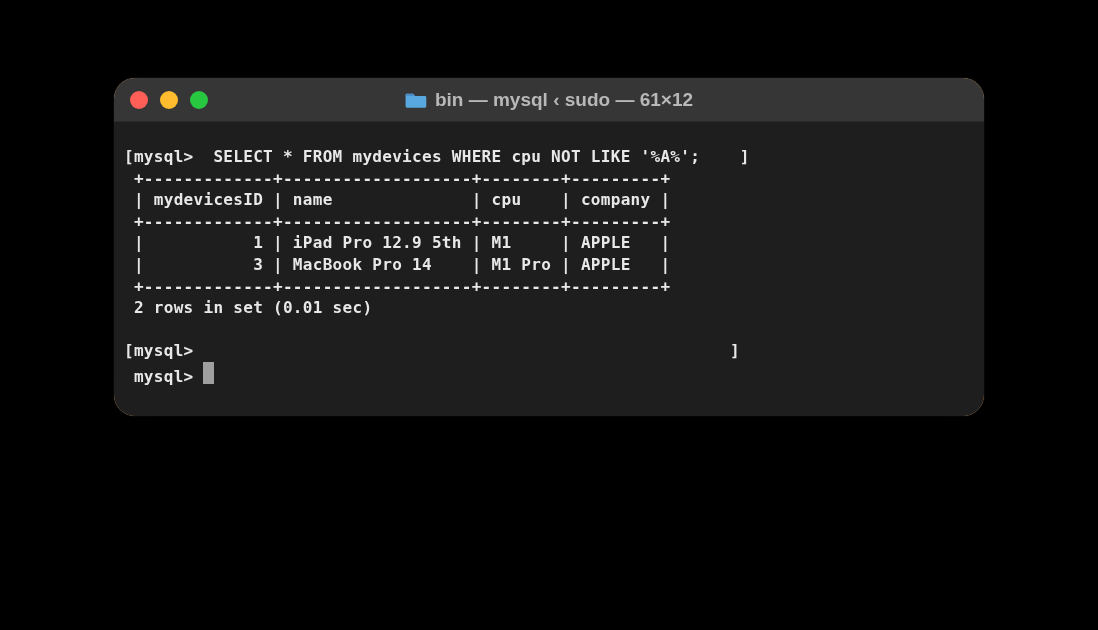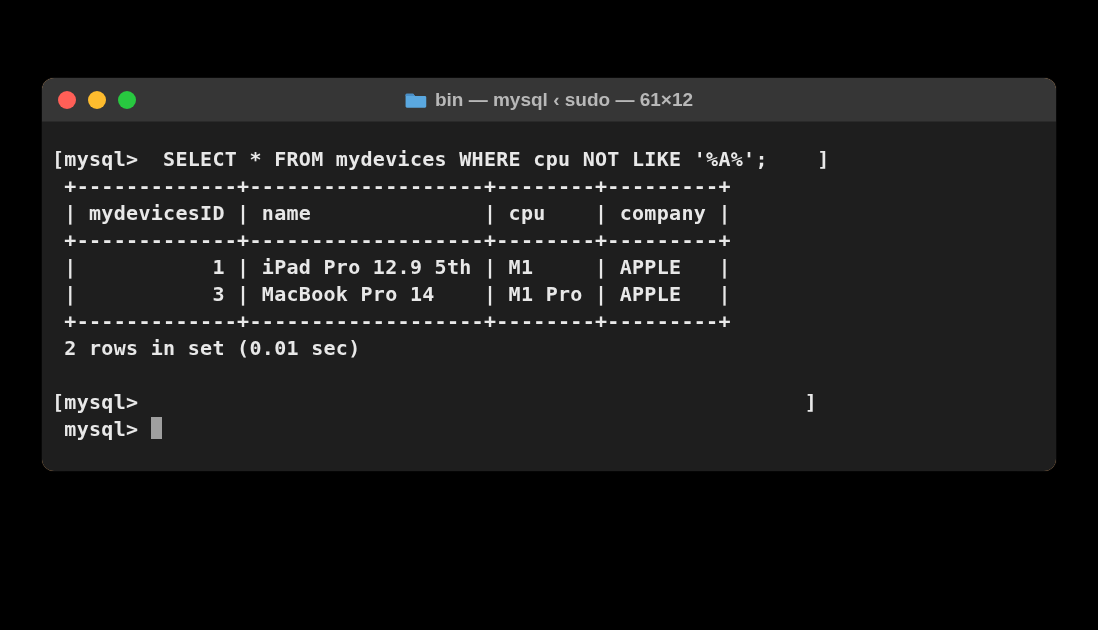--- a/index.html
+++ b/index.html
@@ -11,23 +11,23 @@
       background: #000000;
       width: 1098px;
       height: 630px;
       font-family: 'SF Mono', 'Menlo', 'Monaco', 'Consolas', monospace;
       display: flex;
       align-items: flex-start;
       justify-content: center;
       padding-top: 78px;
     }
     .terminal-window {
-      width: 1014px;
+      width: 870px;
       background: #fdba74;
-      border-radius: 12px;
+      border-radius: 21px;
       box-shadow: 0 20px 60px rgba(0,0,0,0.8), 0 0 0 1px rgba(255,255,255,0.05);
       overflow: hidden;
     }
     .titlebar {
       height: 44px;
       background: #363636;
       display: flex;
       align-items: center;
       padding: 0 16px;
       position: relative;
@@ -64,21 +64,21 @@
       display: inline-block;
     }
     .folder-icon svg {
       width: 100%;
       height: 100%;
     }
     .terminal-body {
       padding: 24px 10px 28px 10px;
       background: #1e1e1e;
       color: #e8e8e8;
-      font-size: 20px;
+      font-size: 16px;
       line-height: 1.35;
       white-space: pre;
       font-weight: 600;
       letter-spacing: 0.3px;
     }
     .cursor-block {
       display: inline-block;
       width: 11px;
       height: 22px;
       background: #9f9f9f;

